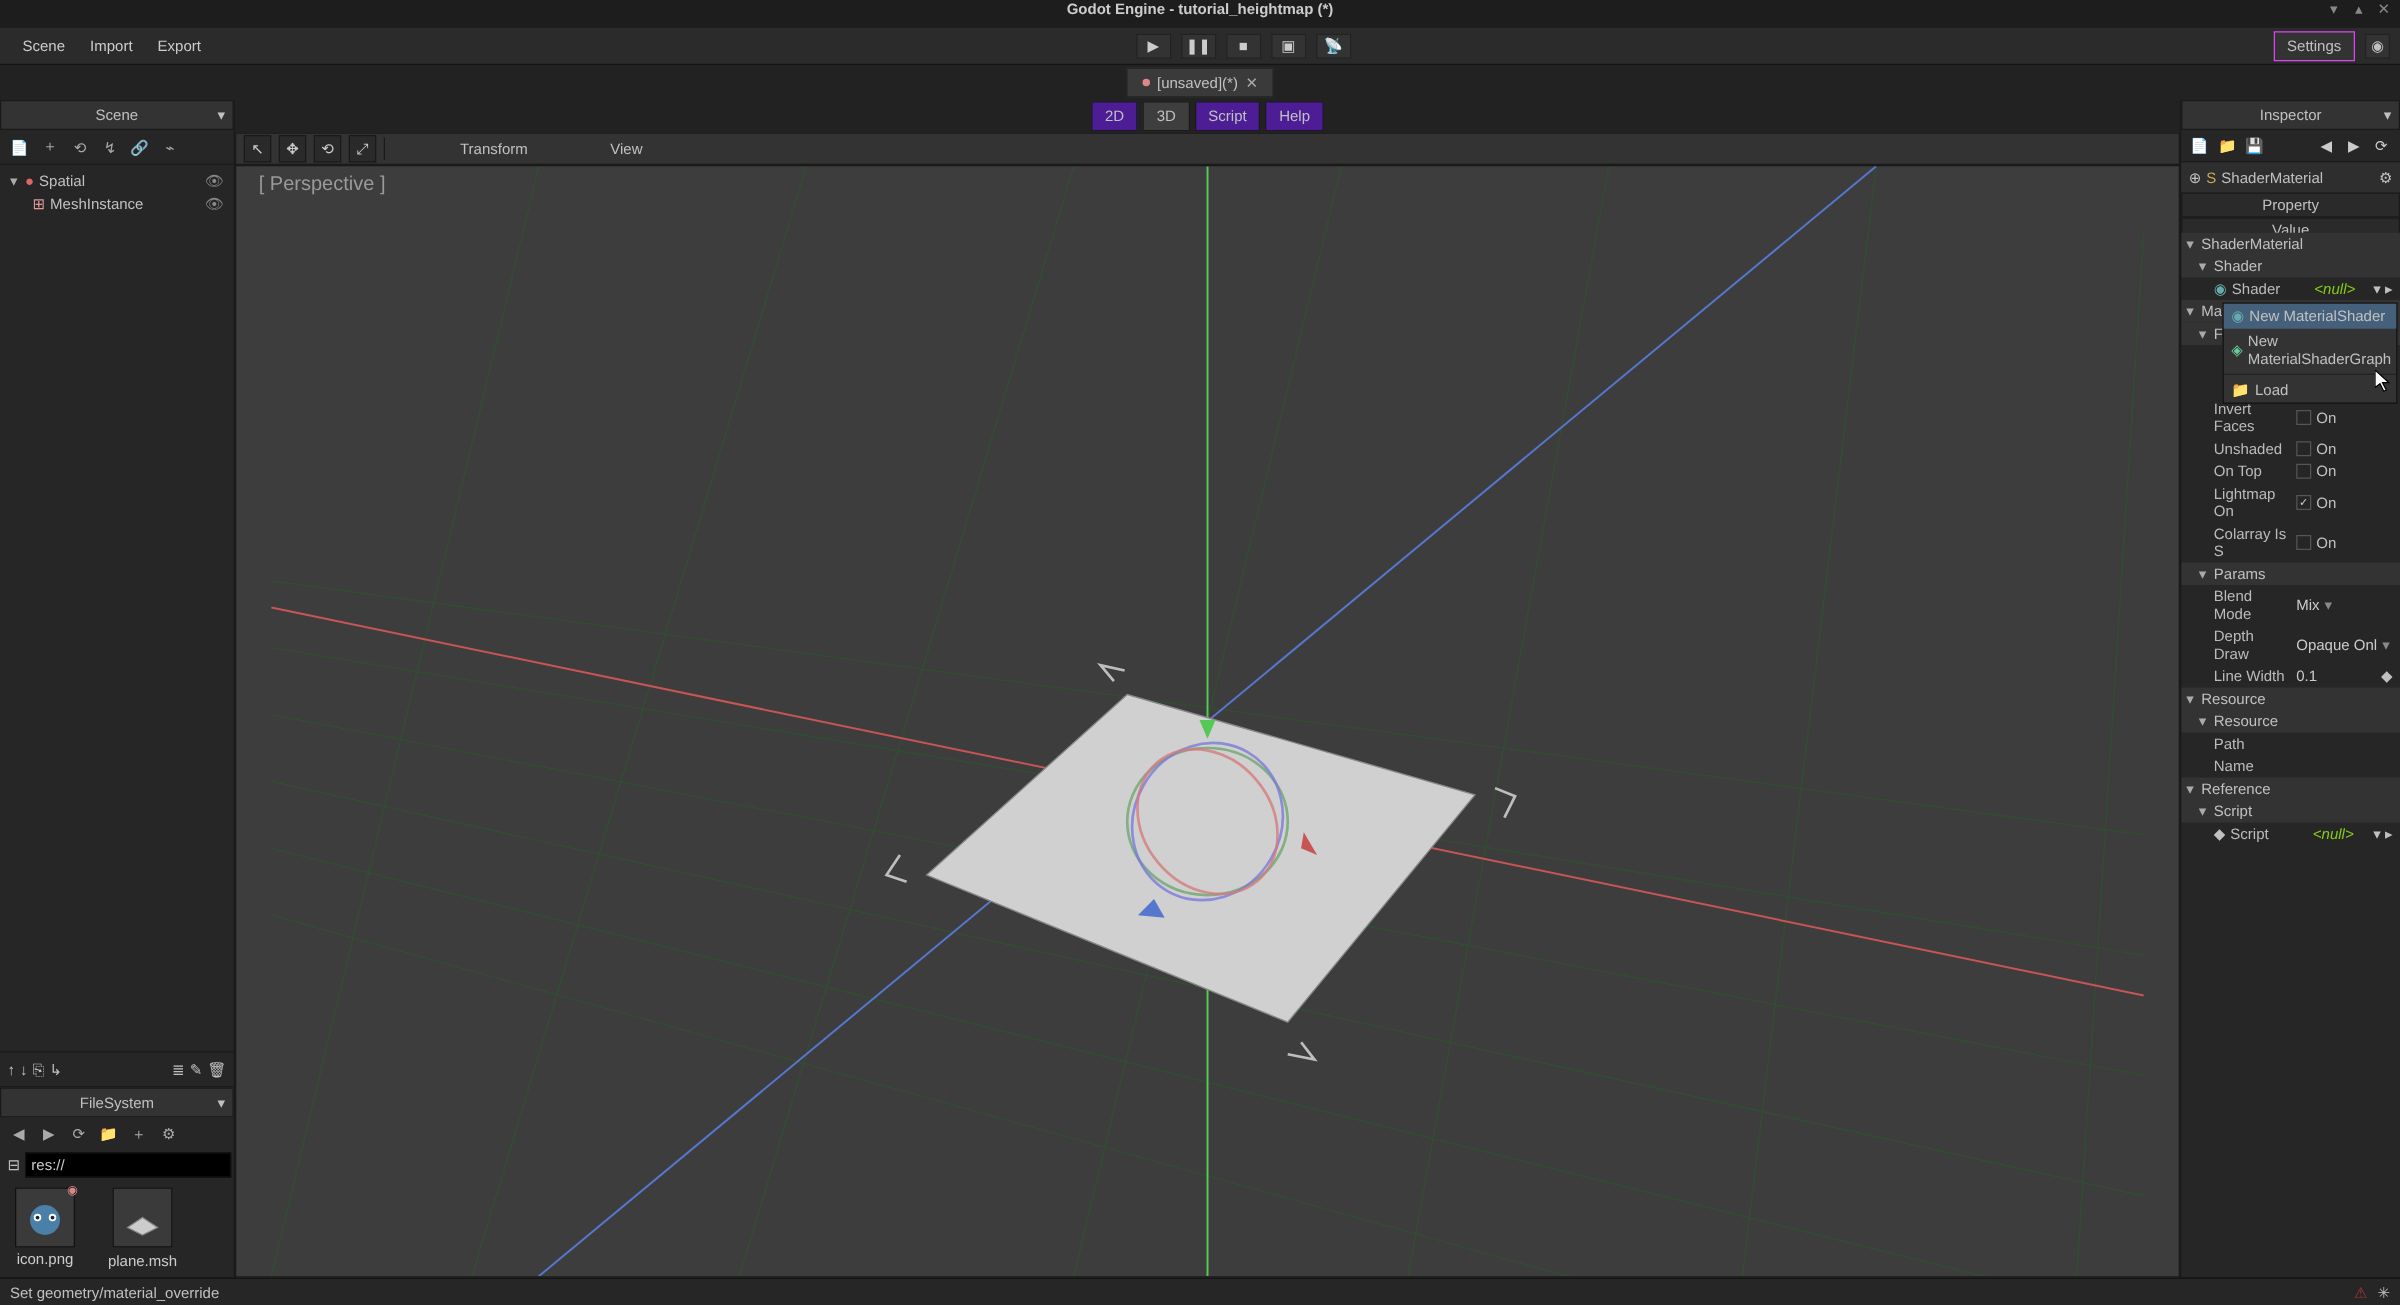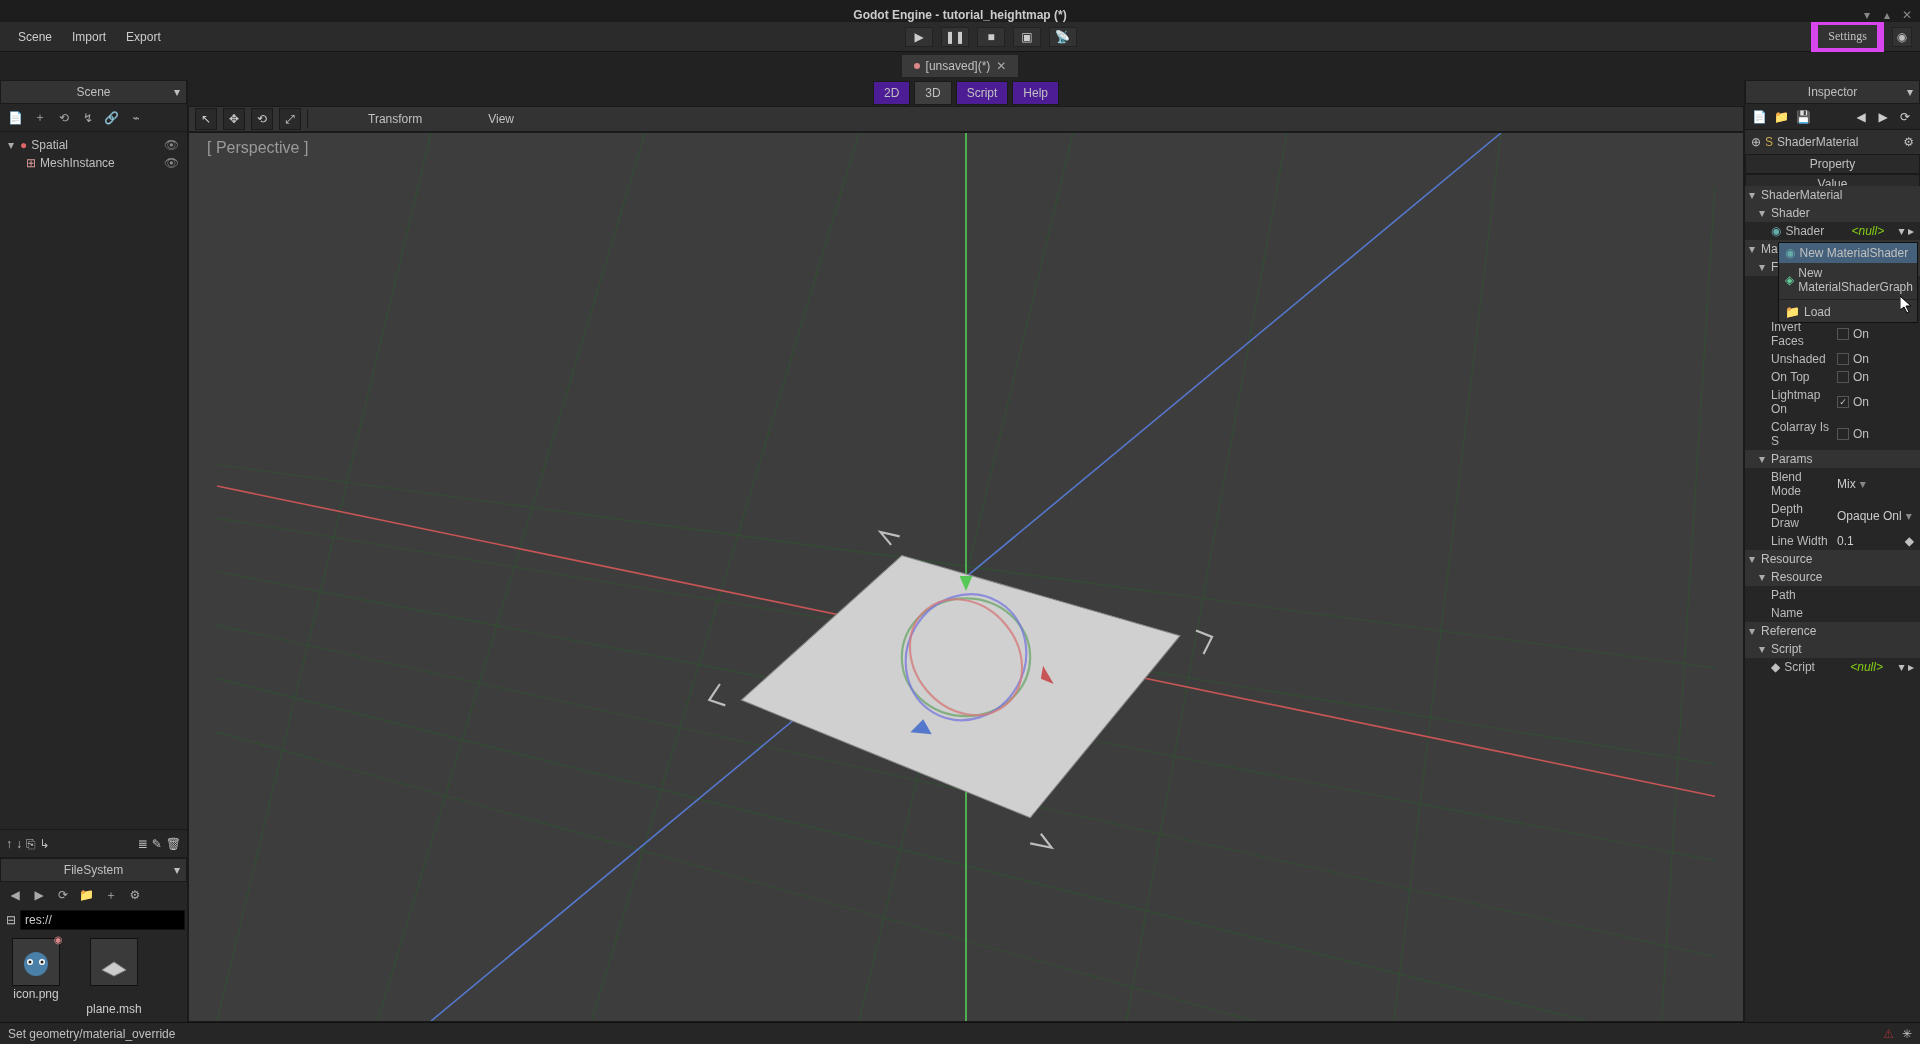--- a/index.html
+++ b/index.html
@@ -1,29 +1,29 @@
 <!DOCTYPE html>
 <html><head>
 <meta charset="utf-8">
 <style>
 * { margin: 0; padding: 0; box-sizing: border-box; font-family: Arial, sans-serif; font-size: 12px; user-select: none; }
 body { background: #1a1a1a; color: #c0c0c0; width: 1920px; height: 1044px; overflow: hidden; display: flex; flex-direction: column; }
 
 
-.title-bar { height: 22px; background: #1d1d1d; display: flex; align-items: flex-end; justify-content: center; position: relative; }
+.title-bar { height: 22px; background: #1d1d1d; display: flex; align-items: flex-start; justify-content: center; position: relative; }
 .title-bar .title { color: #ccc; font-weight: bold; }
 .title-bar .win-controls { position: absolute; right: 6px; display: flex; gap: 6px; }
 .win-ctrl { width: 14px; height: 14px; display: flex; align-items: center; justify-content: center; color: #888; cursor: pointer; }
 
 
 .top-toolbar { height: 30px; background: #2b2b2b; display: flex; align-items: center; padding: 0 8px; border-bottom: 1px solid #151515; }
 .top-toolbar .menu-item { padding: 4px 10px; color: #ccc; cursor: pointer; }
 .top-toolbar .center-controls { flex: 1; display: flex; justify-content: center; gap: 8px; }
 .top-toolbar .icon-btn { width: 28px; height: 20px; display: flex; align-items: center; justify-content: center; background: #333; border: 1px solid #222; cursor: pointer; color: #ccc; }
-.top-toolbar .settings-btn { padding: 4px 10px; background: #333; border: 7px solid #d946ef; cursor: pointer; margin-left: auto; font-family: Liberation Serif, serif; }
+.top-toolbar .settings-btn { padding: 4px 10px; background: #333; border: 1px solid #d946ef; cursor: pointer; margin-left: auto; }
 .top-toolbar .settings-icon { margin-left: 8px; width: 20px; height: 20px; display: flex; align-items: center; justify-content: center; background: #333; border: 1px solid #222; cursor: pointer;}
 
 
 .tab-bar { height: 28px; background: #222; display: flex; align-items: center; justify-content: center; }
 .tab { padding: 4px 12px; background: #3a3a3a; border: 1px solid #222; display: flex; align-items: center; gap: 6px; }
 .tab .dirty-dot { width: 6px; height: 6px; border-radius: 50%; background: #d88; }
 .tab .close-x { cursor: pointer; color: #aaa; }
 
 
 .middle { flex: 1; display: flex; overflow: hidden; }
@@ -41,21 +41,21 @@
 .tree-toolbar-bottom { height: 28px; display: flex; align-items: center; gap: 4px; padding: 0 6px; border-top: 1px solid #1a1a1a; }
 
 .fs-panel { display: flex; flex-direction: column; border-top: 1px solid #1a1a1a; }
 .fs-nav { height: 26px; display: flex; align-items: center; gap: 6px; padding: 0 6px; }
 .fs-nav .nav-ic { width: 18px; height: 18px; display:flex;align-items:center;justify-content:center;color:#aaa;cursor:pointer;}
 .fs-path-row { height: 24px; display: flex; align-items: center; padding: 0 6px; gap:4px;}
 .fs-path-row input { flex:1; background:#000000; border:1px solid #111; color:#ccc; padding:2px 4px; }
 .fs-grid { padding: 6px; display: flex; gap: 18px; }
 .fs-item { display: flex; flex-direction: column; align-items: center; width: 60px; }
 .fs-thumb { width: 48px; height: 48px; background:#3a3a3a; border:1px solid #111; display:flex;align-items:center;justify-content:center;}
-.fs-name { margin-top: 16px; color:#ccc; text-align:center;}
+.fs-name { margin-top: 4px; color:#ccc; text-align:center;}
 
 
 .center-col { flex:1; display:flex; flex-direction:column; }
 .mode-tabs { height: 26px; display:flex; align-items:center; justify-content:center; gap:4px; background:#222;}
 .mode-tab { padding:4px 10px; background:#4c1d95; border:1px solid #1a1a1a; cursor:pointer;}
 .mode-tab.active { background:#3e3e3e; }
 .vp-toolbar { height:26px; background:#333; border:1px solid #1a1a1a; display:flex; align-items:center; gap:6px; padding:0 6px;}
 .vp-toolbar .vp-ic { width:22px;height:22px;display:flex;align-items:center;justify-content:center;background:#2a2a2a;border:1px solid #1a1a1a;cursor:pointer;color:#ccc;}
 .vp-toolbar .divider { width:1px; height:18px; background:#1a1a1a;}
 .vp-toolbar .vp-label { padding:0 6px; cursor:pointer;margin-left:48px;}

